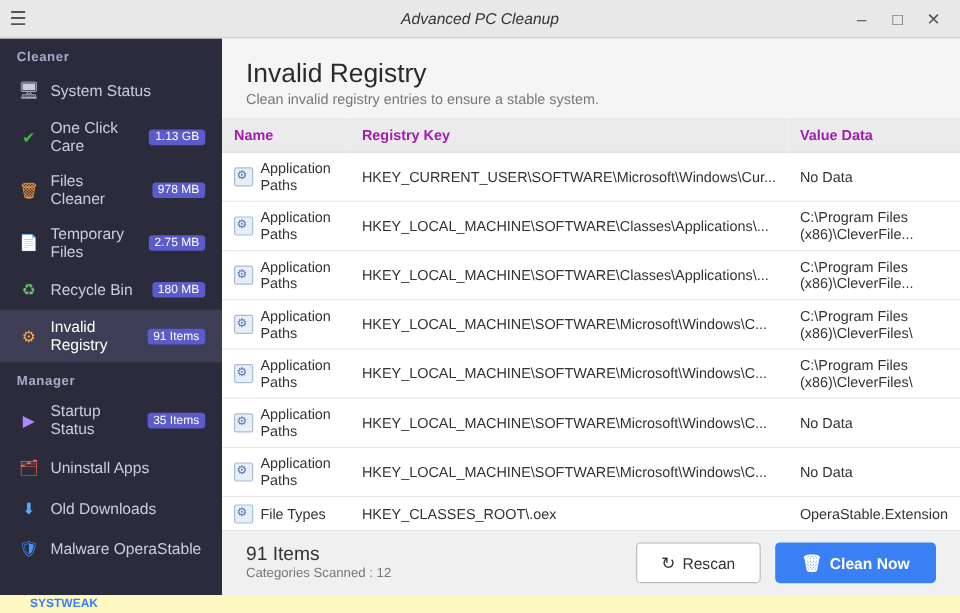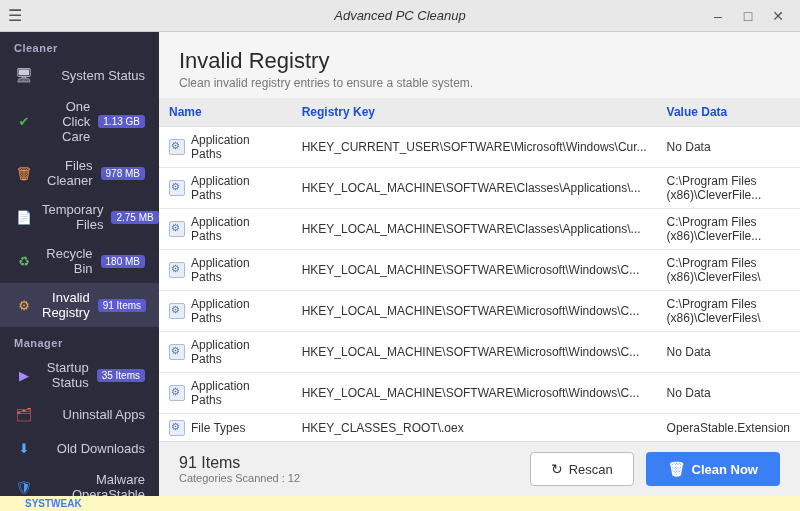--- a/index.html
+++ b/index.html
@@ -20,21 +20,21 @@
     .titlebar-center { position: absolute; left: 50%; transform: translateX(-50%); font-size: 13px; color: #333; font-style: italic; }
     .titlebar-controls { display: flex; gap: 2px; }
     .titlebar-btn { width: 28px; height: 22px; display: flex; align-items: center; justify-content: center; cursor: pointer; background: transparent; border: none; font-size: 14px; color: #555; }
     .hamburger { font-size: 16px; color: #555; cursor: pointer; }
 
     
     .app-body { display: flex; flex: 1; overflow: hidden; }
 
     
     .sidebar {
-      width: 159px;
+      width: 185px;
       background: #2b2b3b;
       display: flex;
       flex-direction: column;
       flex-shrink: 0;
       overflow: hidden;
     }
     .sidebar-section-label {
       color: #aaaacc;
       font-size: 11px;
       font-weight: 600;
@@ -47,21 +47,21 @@
       align-items: center;
       padding: 7px 14px;
       cursor: pointer;
       color: #ccccdd;
       font-size: 13px;
       gap: 8px;
       position: relative;
     }
     .sidebar-item.active { background: #3d3d55; color: #ffffff; }
     .sidebar-icon { width: 20px; height: 20px; display: flex; align-items: center; justify-content: center; flex-shrink: 0; }
-    .sidebar-item-label { flex: 1; text-align: right; }
+    .sidebar-item-label { flex: 1; }
     .sidebar-badge {
       background: #5b5bcc;
       color: white;
       font-size: 10px;
       padding: 1px 5px;
       border-radius: 3px;
       white-space: nowrap;
     }
 
     
@@ -100,21 +100,21 @@
     }
     .registry-table thead tr {
       background: #ebebeb;
       border-bottom: 1px solid #ddd;
     }
     .registry-table thead th {
       text-align: left;
       padding: 7px 10px;
       font-size: 12px;
       font-weight: 600;
-      color: #1d4ed8;
+      color: #a21caf;
     }
     .registry-table tbody tr {
       border-bottom: 1px solid #e8e8e8;
       background: white;
     }
     .registry-table tbody td {
       padding: 6px 10px;
       font-size: 12px;
       color: #333;
       vertical-align: middle;

